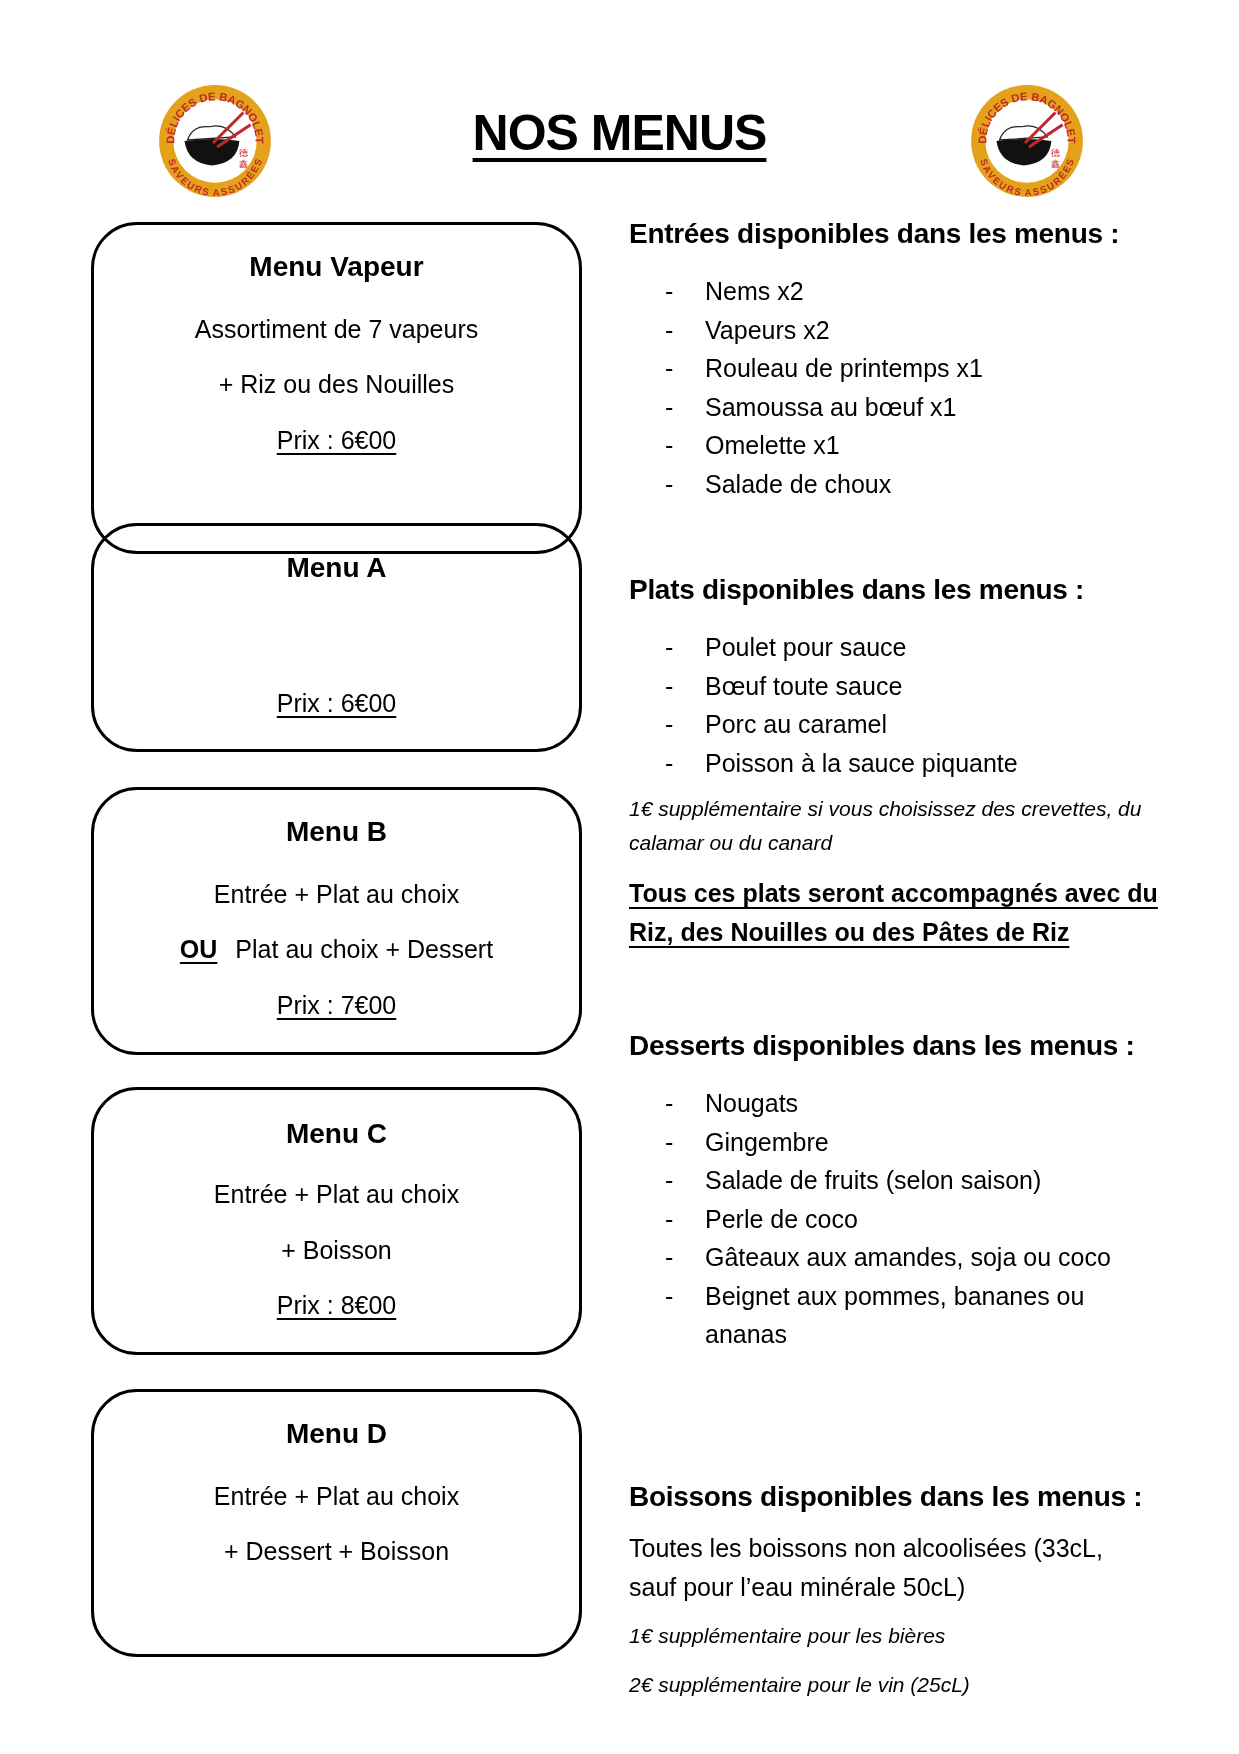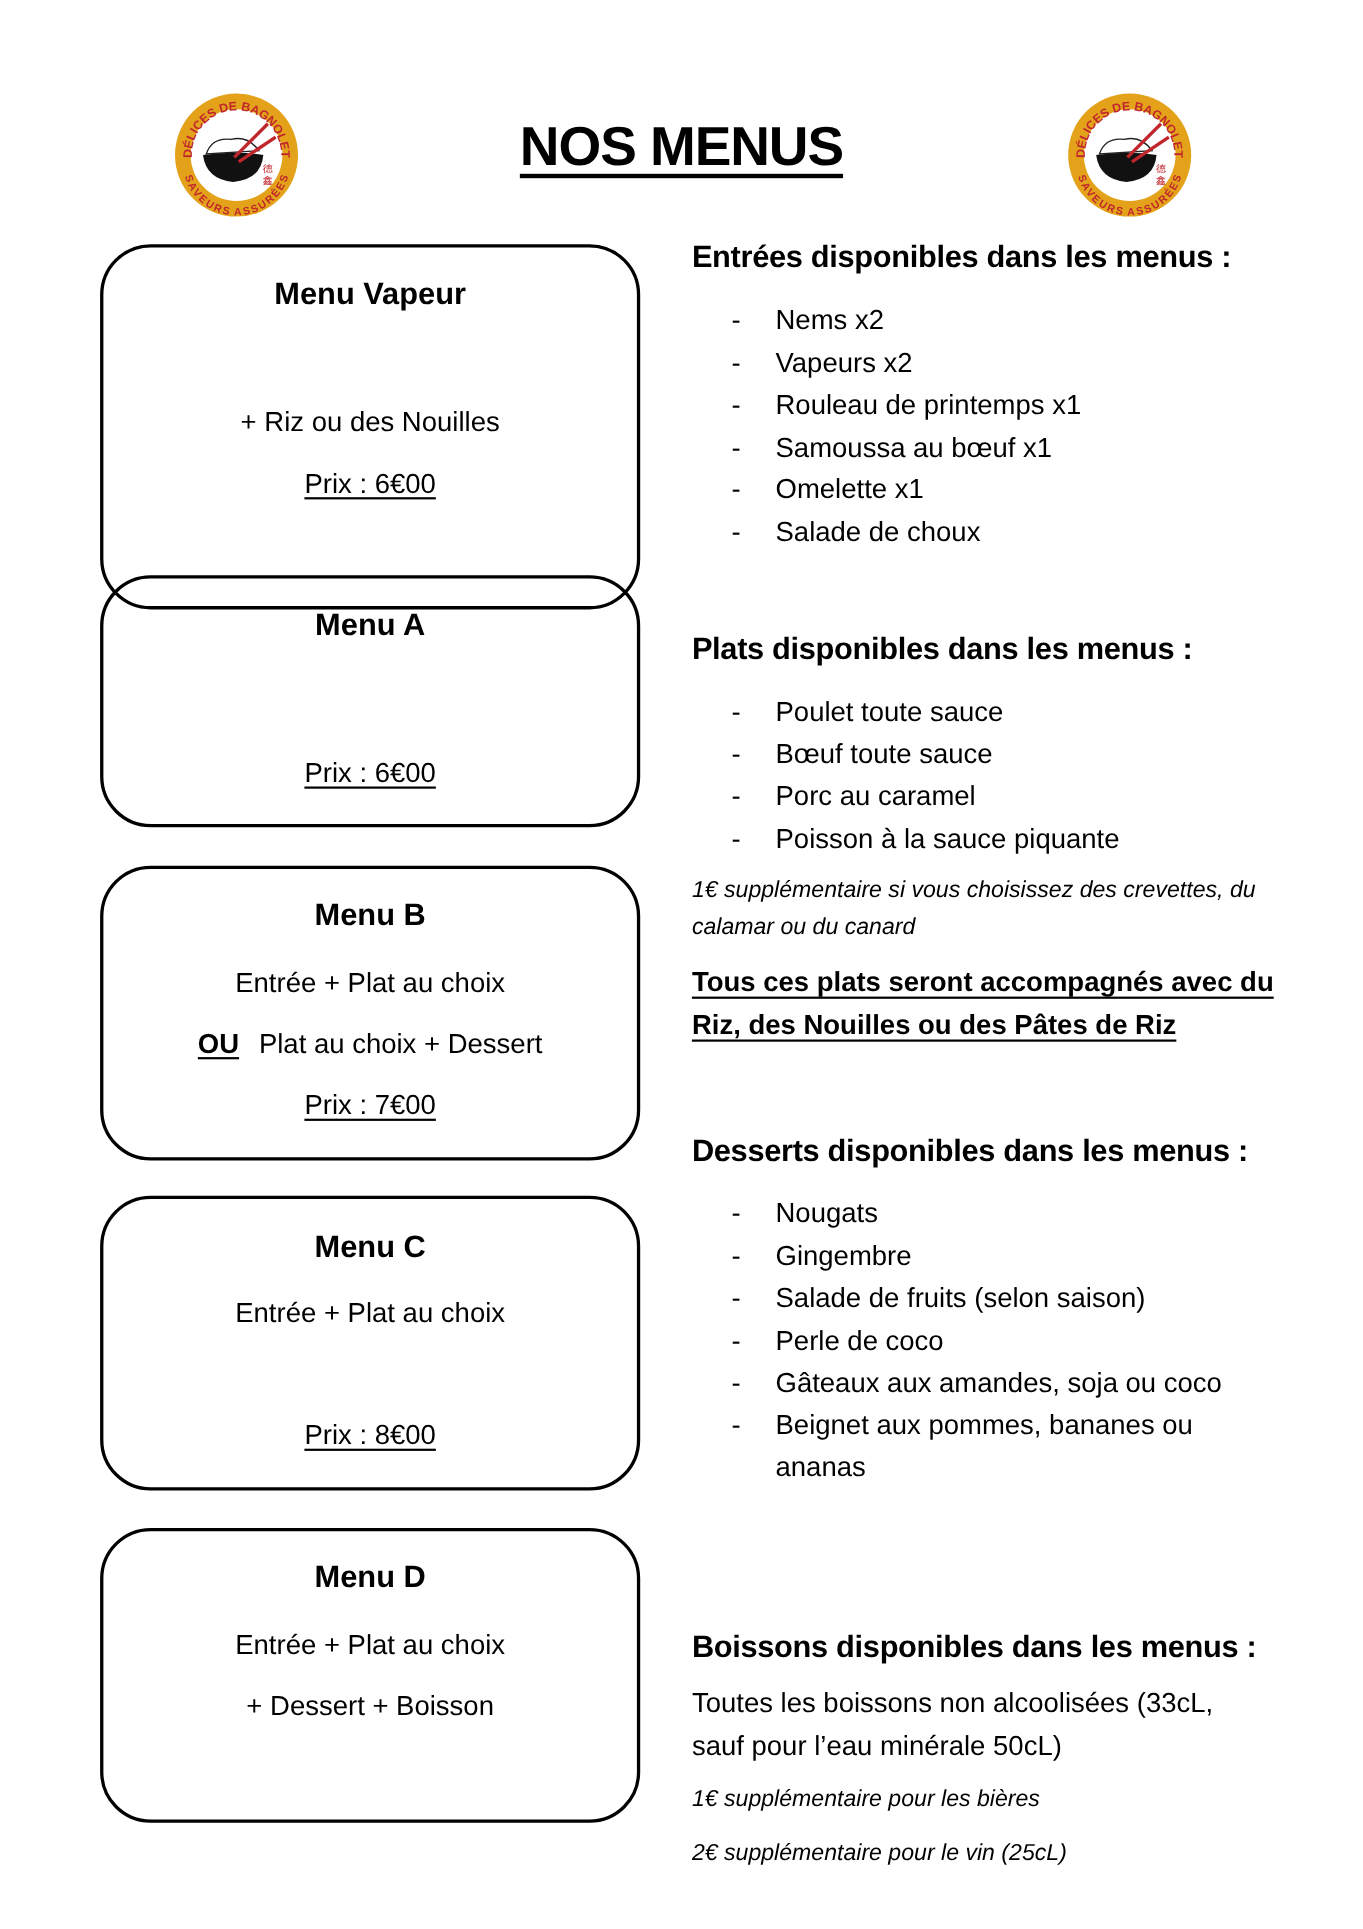--- a/index.html
+++ b/index.html
@@ -76,20 +76,21 @@
     <path d="M 33 59 Q 38 44 55 46 Q 70 42 80 56 Z" fill="#fff" stroke="#222" stroke-width="1.2"></path>
     <line x1="58" y1="62" x2="88" y2="32" stroke="#C0272D" stroke-width="3"></line>
     <line x1="62" y1="66" x2="95" y2="44" stroke="#C0272D" stroke-width="3"></line>
     <text x="88" y="75" font-size="9" fill="#C0272D" text-anchor="middle" font-family="DejaVu Sans, sans-serif">德</text>
     <text x="88" y="86" font-size="9" fill="#C0272D" text-anchor="middle" font-family="DejaVu Sans, sans-serif">鑫</text>
   </svg>
 </div>
 
 <div class="menu-box" style="top:222px;height:332px;">
   <div class="name" style="top:26px;">Menu Vapeur</div>
+  <div class="line" style="top:90px;">Assortiment de 7 vapeurs</div>
   <div class="line" style="top:145px;">+ Riz ou des Nouilles</div>
   <div class="price" style="top:201px;"><span>Prix : 6€00</span></div>
 </div>
 
 <div class="menu-box" style="top:523px;height:229px;">
   <div class="name" style="top:26px;">Menu A</div>
   <div class="price" style="top:163px;"><span>Prix : 6€00</span></div>
 </div>
 
 <div class="menu-box" style="top:787px;height:268px;">
@@ -97,20 +98,21 @@
   <div class="line" style="top:90px;">Entrée + Plat au choix</div>
   <div class="line" style="top:145px;">
     <span class="ou">OU</span><span>Plat au choix + Dessert</span>
   </div>
   <div class="price" style="top:201px;"><span>Prix : 7€00</span></div>
 </div>
 
 <div class="menu-box" style="top:1087px;height:268px;">
   <div class="name" style="top:28px;">Menu C</div>
   <div class="line" style="top:90px;">Entrée + Plat au choix</div>
+  <div class="line" style="top:146px;">+ Boisson</div>
   <div class="price" style="top:201px;"><span>Prix : 8€00</span></div>
 </div>
 
 <div class="menu-box" style="top:1389px;height:268px;">
   <div class="name" style="top:26px;">Menu D</div>
   <div class="line" style="top:90px;">Entrée + Plat au choix</div>
   <div class="line" style="top:145px;">+ Dessert + Boisson</div>
 </div>
 
 <div class="section" style="top:218px;">
@@ -121,21 +123,21 @@
     <li><span class="dash">-</span><span>Rouleau de printemps x1</span></li>
     <li><span class="dash">-</span><span>Samoussa au bœuf x1</span></li>
     <li><span class="dash">-</span><span>Omelette x1</span></li>
     <li><span class="dash">-</span><span>Salade de choux</span></li>
   </ul>
 </div>
 
 <div class="section" style="top:574px;">
   <div class="section-title">Plats disponibles dans les menus :</div>
   <ul class="item-list" style="margin-top:22px;">
-    <li><span class="dash">-</span><span>Poulet toute sauce</span></li>
+    <li><span class="dash">-</span><span>Poulet pour sauce</span></li>
     <li><span class="dash">-</span><span>Bœuf toute sauce</span></li>
     <li><span class="dash">-</span><span>Porc au caramel</span></li>
     <li><span class="dash">-</span><span>Poisson à la sauce piquante</span></li>
   </ul>
   <div class="note-italic" style="margin-top:10px;width:560px;">1€ supplémentaire si vous choisissez des crevettes, du calamar ou du canard</div>
   <div class="bold-underline" style="margin-top:14px;width:540px;">Tous ces plats seront accompagnés avec du Riz, des Nouilles ou des Pâtes de Riz</div>
 </div>
 
 <div class="section" style="top:1030px;">
   <div class="section-title">Desserts disponibles dans les menus :</div>

